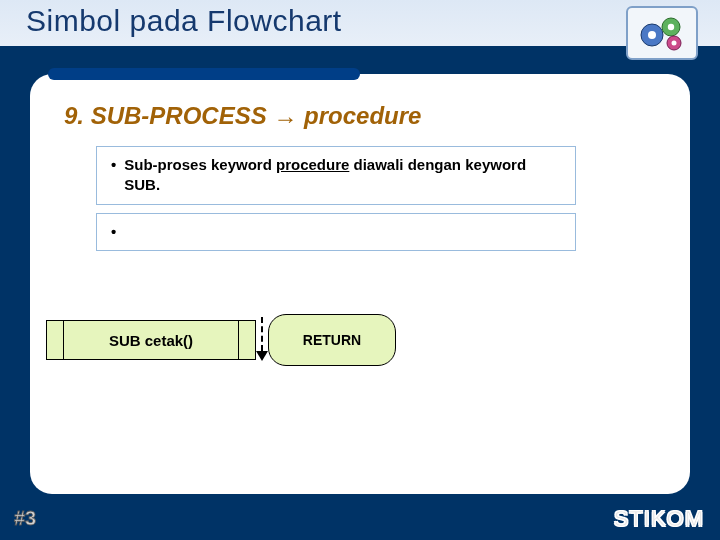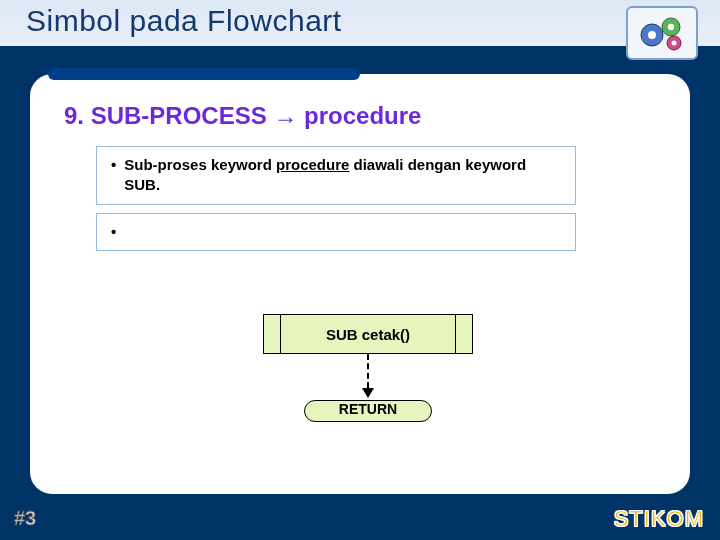--- a/index.html
+++ b/index.html
@@ -50,22 +50,23 @@
     left: 18px;
     right: 330px;
     height: 12px;
     background: #003e87;
     border-radius: 6px;
   }
   .heading {
     font-family: Verdana, Geneva, sans-serif;
     font-size: 24px;
     font-weight: bold;
-    color: #6d28d9;
+    color: #a16207;
     margin: 6px 0 16px 6px;
+    font-style: italic;
   }
   .bullet-box {
     border: 1.5px solid #99bbdd;
     padding: 8px 14px 8px 14px;
     margin: 0 0 8px 38px;
     width: 480px;
     background: #fff;
   }
   .bullet-row {
     display: flex;
@@ -74,21 +75,21 @@
     font-weight: bold;
     line-height: 1.35;
   }
   .dot { flex: 0 0 auto; }
   .underlined { text-decoration: underline; }
   .diagram-area {
     position: absolute;
     left: 16px; right: 0;
     top: 240px;
     display: flex;
-    flex-direction: column;
+    flex-direction: row;
     align-items: center;
   }
   .sub-symbol {
     width: 210px;
     height: 40px;
     background: #e6f5bd;
     border: 1.5px solid #000;
     position: relative;
     display: flex;
     align-items: center;
@@ -119,26 +120,26 @@
     border-left: 2px dashed #000;
   }
   .arrow-head {
     width: 0; height: 0;
     border-left: 6px solid transparent;
     border-right: 6px solid transparent;
     border-top: 10px solid #000;
   }
   .return-symbol {
     width: 128px;
-    height: 22px;
+    height: 52px;
     background: #e6f5bd;
     border: 1.5px solid #000;
     border-radius: 18px;
     display: flex;
-    align-items: flex-start;
+    align-items: center;
     justify-content: center;
     font-family: Verdana, sans-serif;
     font-size: 14px;
     font-weight: bold;
   }
   .page-num {
     position: absolute;
     left: 14px;
     bottom: 10px;
     font-family: "Comic Sans MS", cursive, sans-serif;
@@ -147,21 +148,21 @@
     color: #d0d0d0;
     -webkit-text-stroke: 0.8px #555;
   }
   .brand {
     position: absolute;
     right: 16px;
     bottom: 8px;
     font-family: Impact, "Arial Black", sans-serif;
     font-size: 22px;
     letter-spacing: 1px;
-    color: #eab308;
+    color: #e5e5e5;
     -webkit-text-stroke: 0.6px #ffffff;
     text-shadow: 1px 1px 0 #fff, -1px 1px 0 #fff, 1px -1px 0 #fff, -1px -1px 0 #fff;
   }
 </style>
 </head>
 <body>
 
 <div class="title-bar">
   <div class="title-text">Simbol pada Flowchart</div>
   <div class="gear-box">

